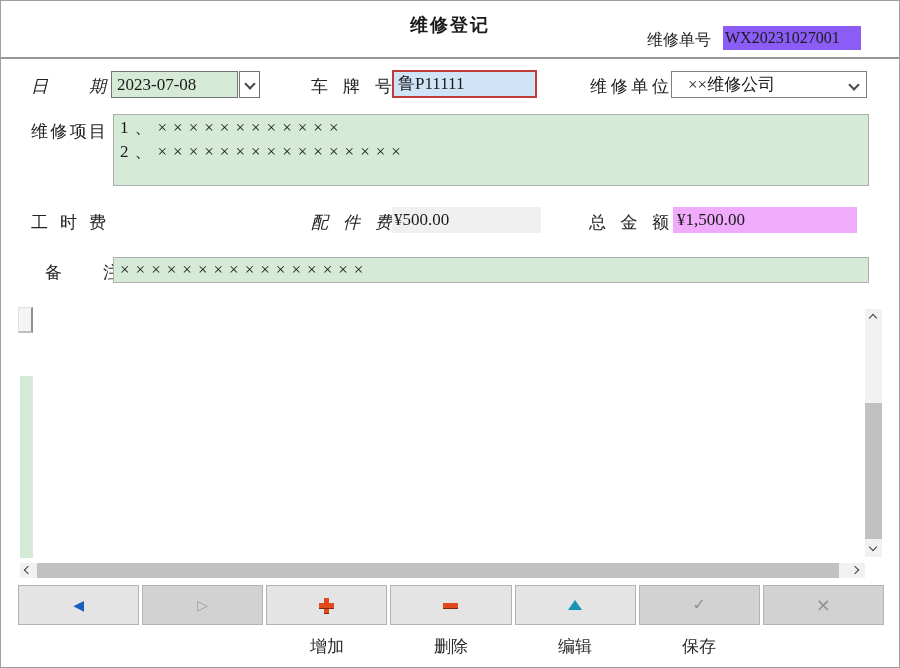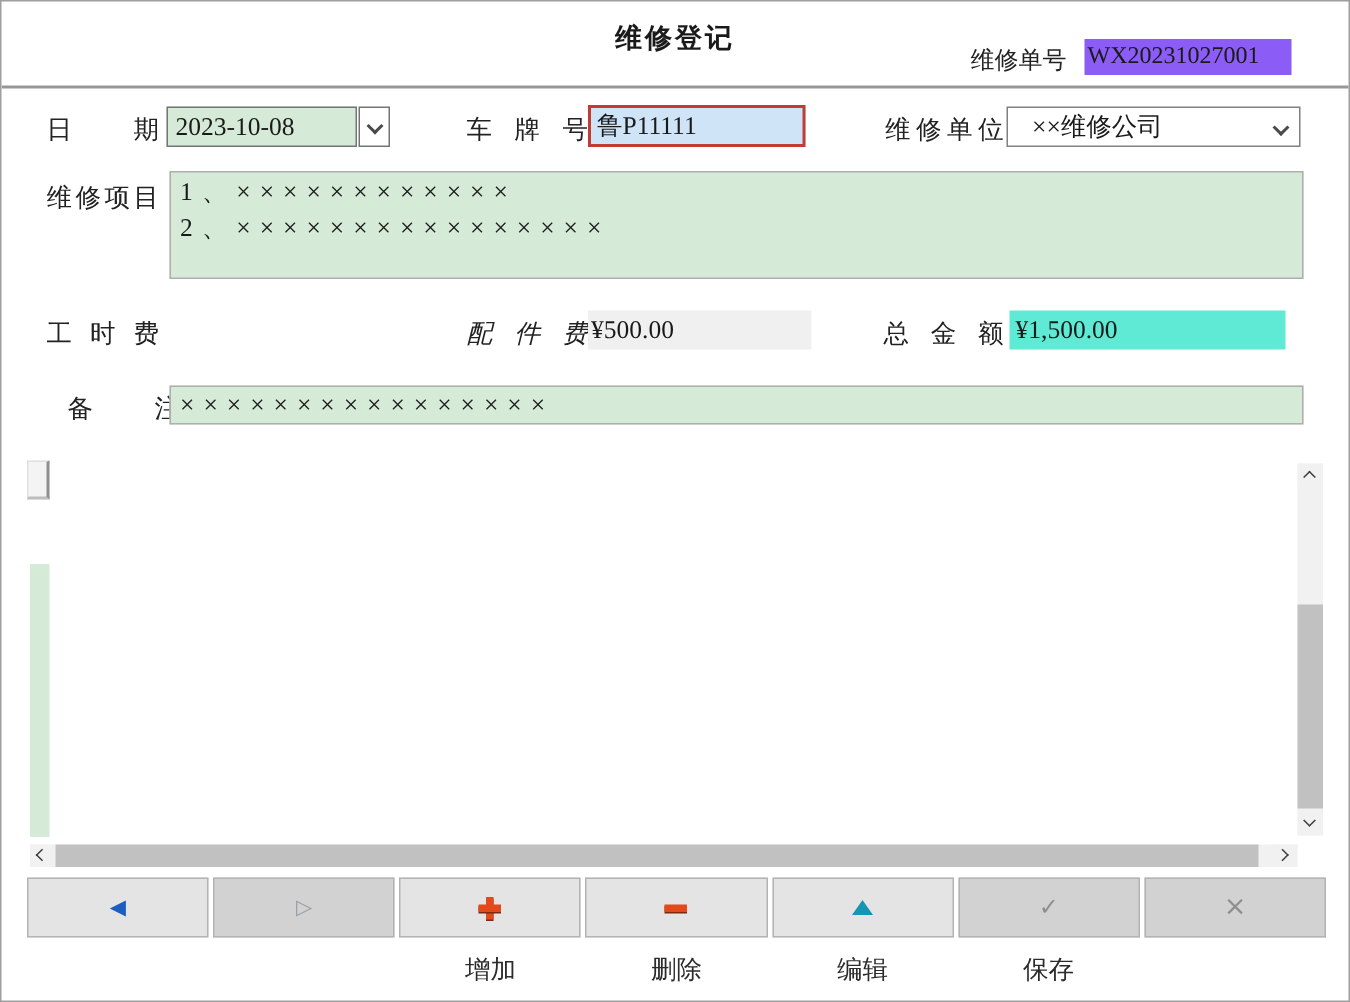--- a/index.html
+++ b/index.html
@@ -28,21 +28,21 @@
     border:2px solid #c23b36;line-height:24px;padding-left:4px;}
   .f-combo{left:670px;top:70px;width:196px;height:27px;background:#fff;
     border:1px solid #808080;line-height:25px;padding-left:16px;}
   .f-items{left:112px;top:113px;width:756px;height:72px;background:#d5ead7;
     border:1px solid #aeaeae;padding:1px 6px;line-height:24px;
     white-space:pre-line;letter-spacing:6px;}
   .f-labor{left:113px;top:206px;width:146px;height:26px;background:#d5ead7;
     border:1px solid #8a8a8a;line-height:24px;text-align:right;padding-right:8px;}
   .f-parts{left:391px;top:206px;width:149px;height:26px;background:#f0f0f0;
     line-height:26px;padding-left:2px;}
-  .f-total{left:672px;top:206px;width:184px;height:26px;background:#5eead4;
+  .f-total{left:672px;top:206px;width:184px;height:26px;background:#f0abfc;
     line-height:26px;padding-left:4px;}
   .f-remark{left:112px;top:256px;width:756px;height:26px;background:#d5ead7;
     border:1px solid #aeaeae;line-height:24px;padding-left:6px;letter-spacing:6px;}
   
   .chev{position:absolute;width:6px;height:6px;
     border-right:2px solid #4a4a4a;border-bottom:2px solid #4a4a4a;}
   .chev.down{transform:rotate(45deg);}
   .chev.up{transform:rotate(225deg);}
   .chev.left{transform:rotate(135deg);}
   .chev.right{transform:rotate(-45deg);}
@@ -89,22 +89,22 @@
 </head>
 <body>
 
 <div id="app">
 
   <div class="title">维修登记</div>
   <span class="onlabel">维修单号</span>
   <span class="onvalue">WX20231027001</span>
   <div class="hdr-divider"></div>
 
-  <span class="flabel" style="left:30px;top:74px;width:75px;">日期</span>
-  <div class="field f-date">2023-10-08</div>
+  <span class="flabel" style="left:30px;top:74px;width:75px;font-style:italic;">日期</span>
+  <div class="field f-date">2023-07-08</div>
   <div class="field f-datedrop">
     <i class="chev down" style="left:6px;top:8px;"></i>
   </div>
 
   <span class="flabel" style="left:310px;top:74px;width:81px;">车牌号</span>
   <div class="field f-plate">鲁P11111</div>
 
   <span class="flabel" style="left:589px;top:74px;width:79px;">维修单位</span>
   <div class="field f-combo">
     <span>××维修公司</span>

